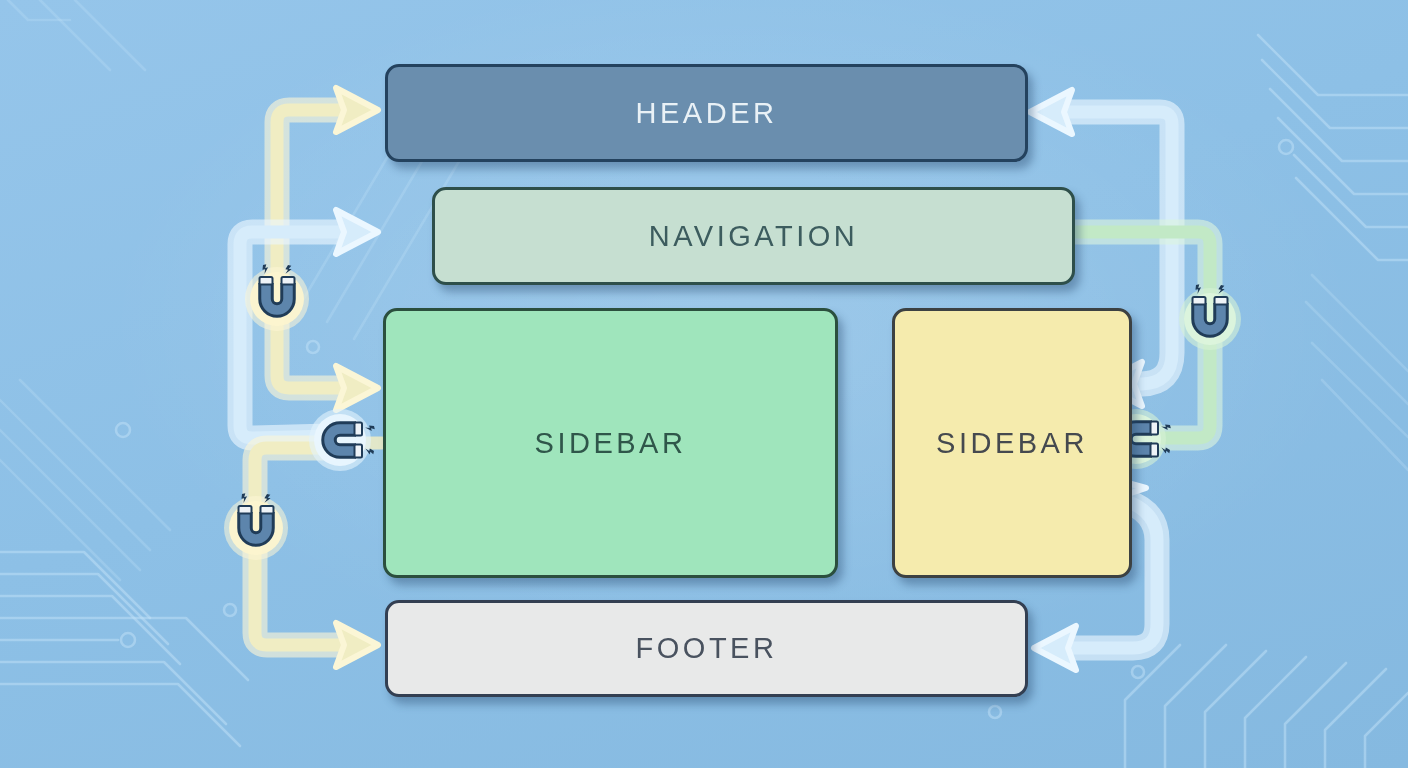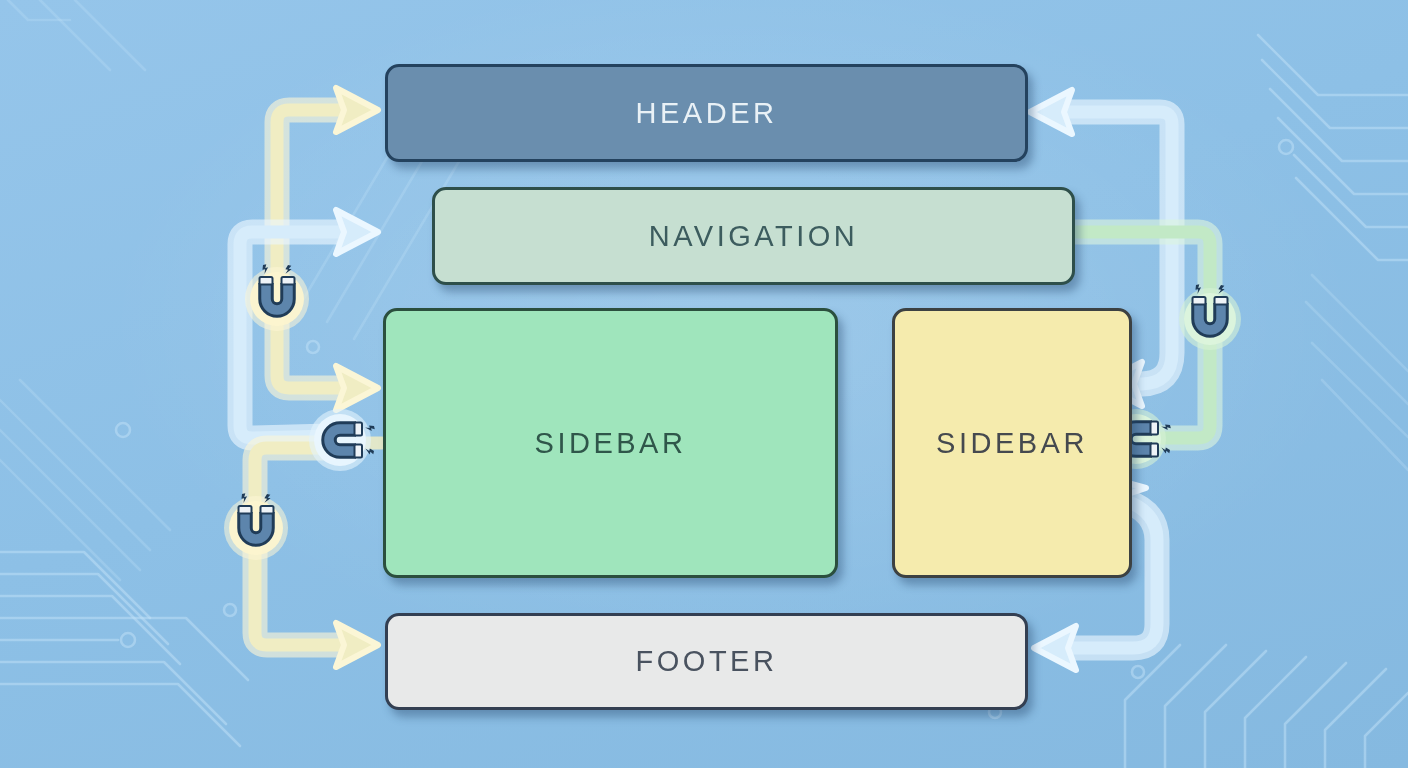--- a/index.html
+++ b/index.html
@@ -35,21 +35,21 @@
     display:flex;align-items:center;justify-content:center;
     border:3px solid #333;border-radius:14px;
     box-shadow:5px 7px 9px rgba(32,62,100,.38);
     font-size:29px;letter-spacing:3.5px;font-weight:400;
     user-select:none;
   }
   .box-header    {left:385px;top:64px;width:637px;height:92px;}
   .box-navigation{left:385px;top:187px;width:637px;height:92px;}
   .box-content   {left:383px;top:308px;width:449px;height:264px;}
   .box-sidebar   {left:892px;top:308px;width:234px;height:264px;}
-  .box-footer    {left:385px;top:613px;width:637px;height:91px;}
+  .box-footer    {left:385px;top:600px;width:637px;height:91px;}
 </style>
 </head>
 <body>
 
 <div class="stage">
 
   <svg class="art" viewBox="0 0 1408 768" aria-hidden="true">
     <defs>
       <path id="bolt" d="M0 0 L3.4 0 L1.5 3.4 L4.4 3.4 L-0.7 9 L1 4.6 L-1.7 4.6 Z"></path>
       <g id="magnet-u">

